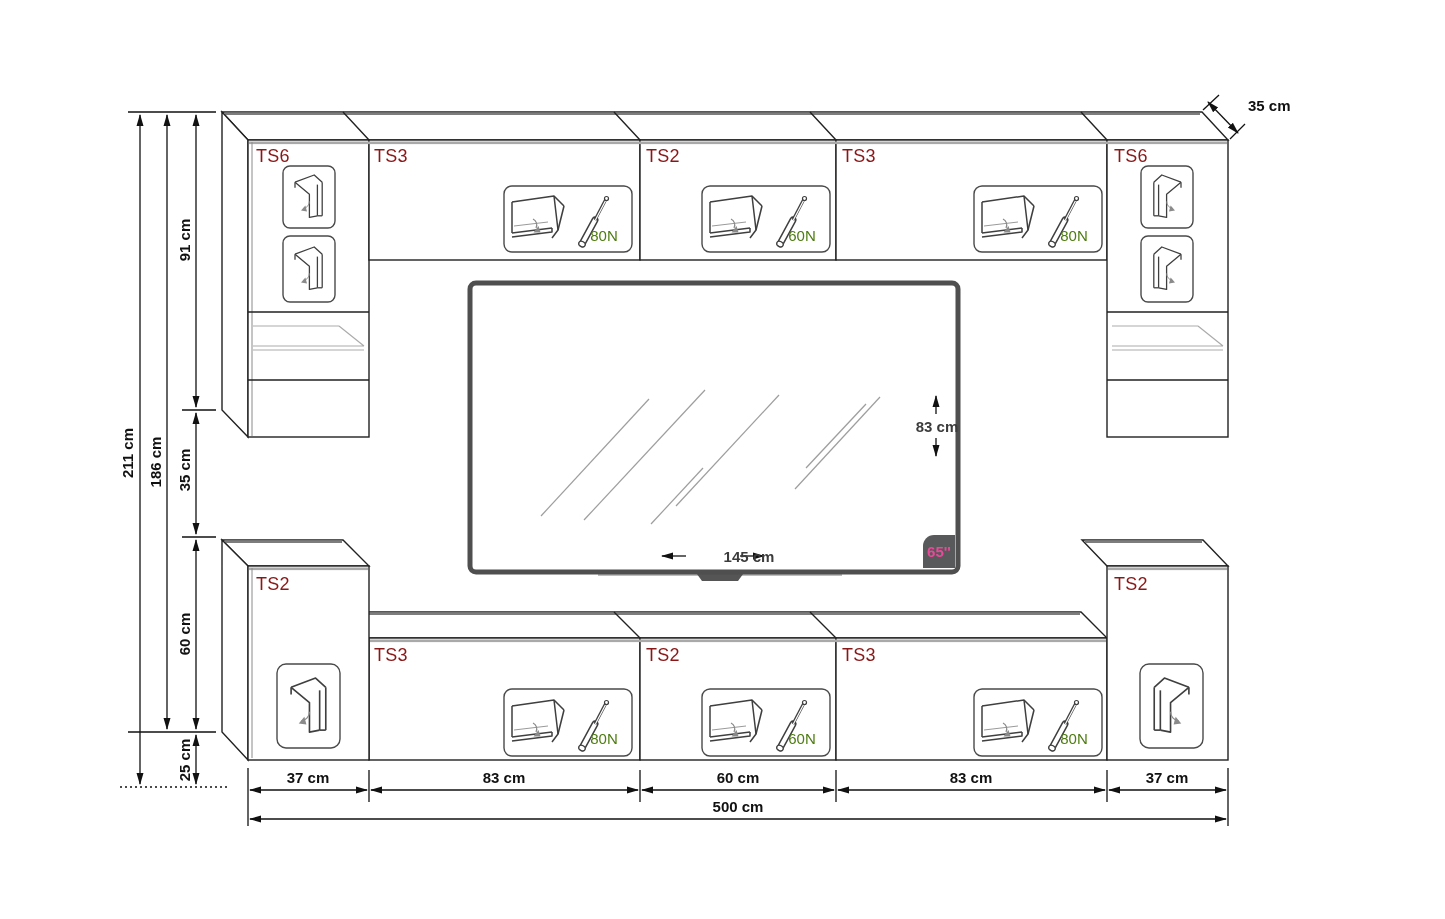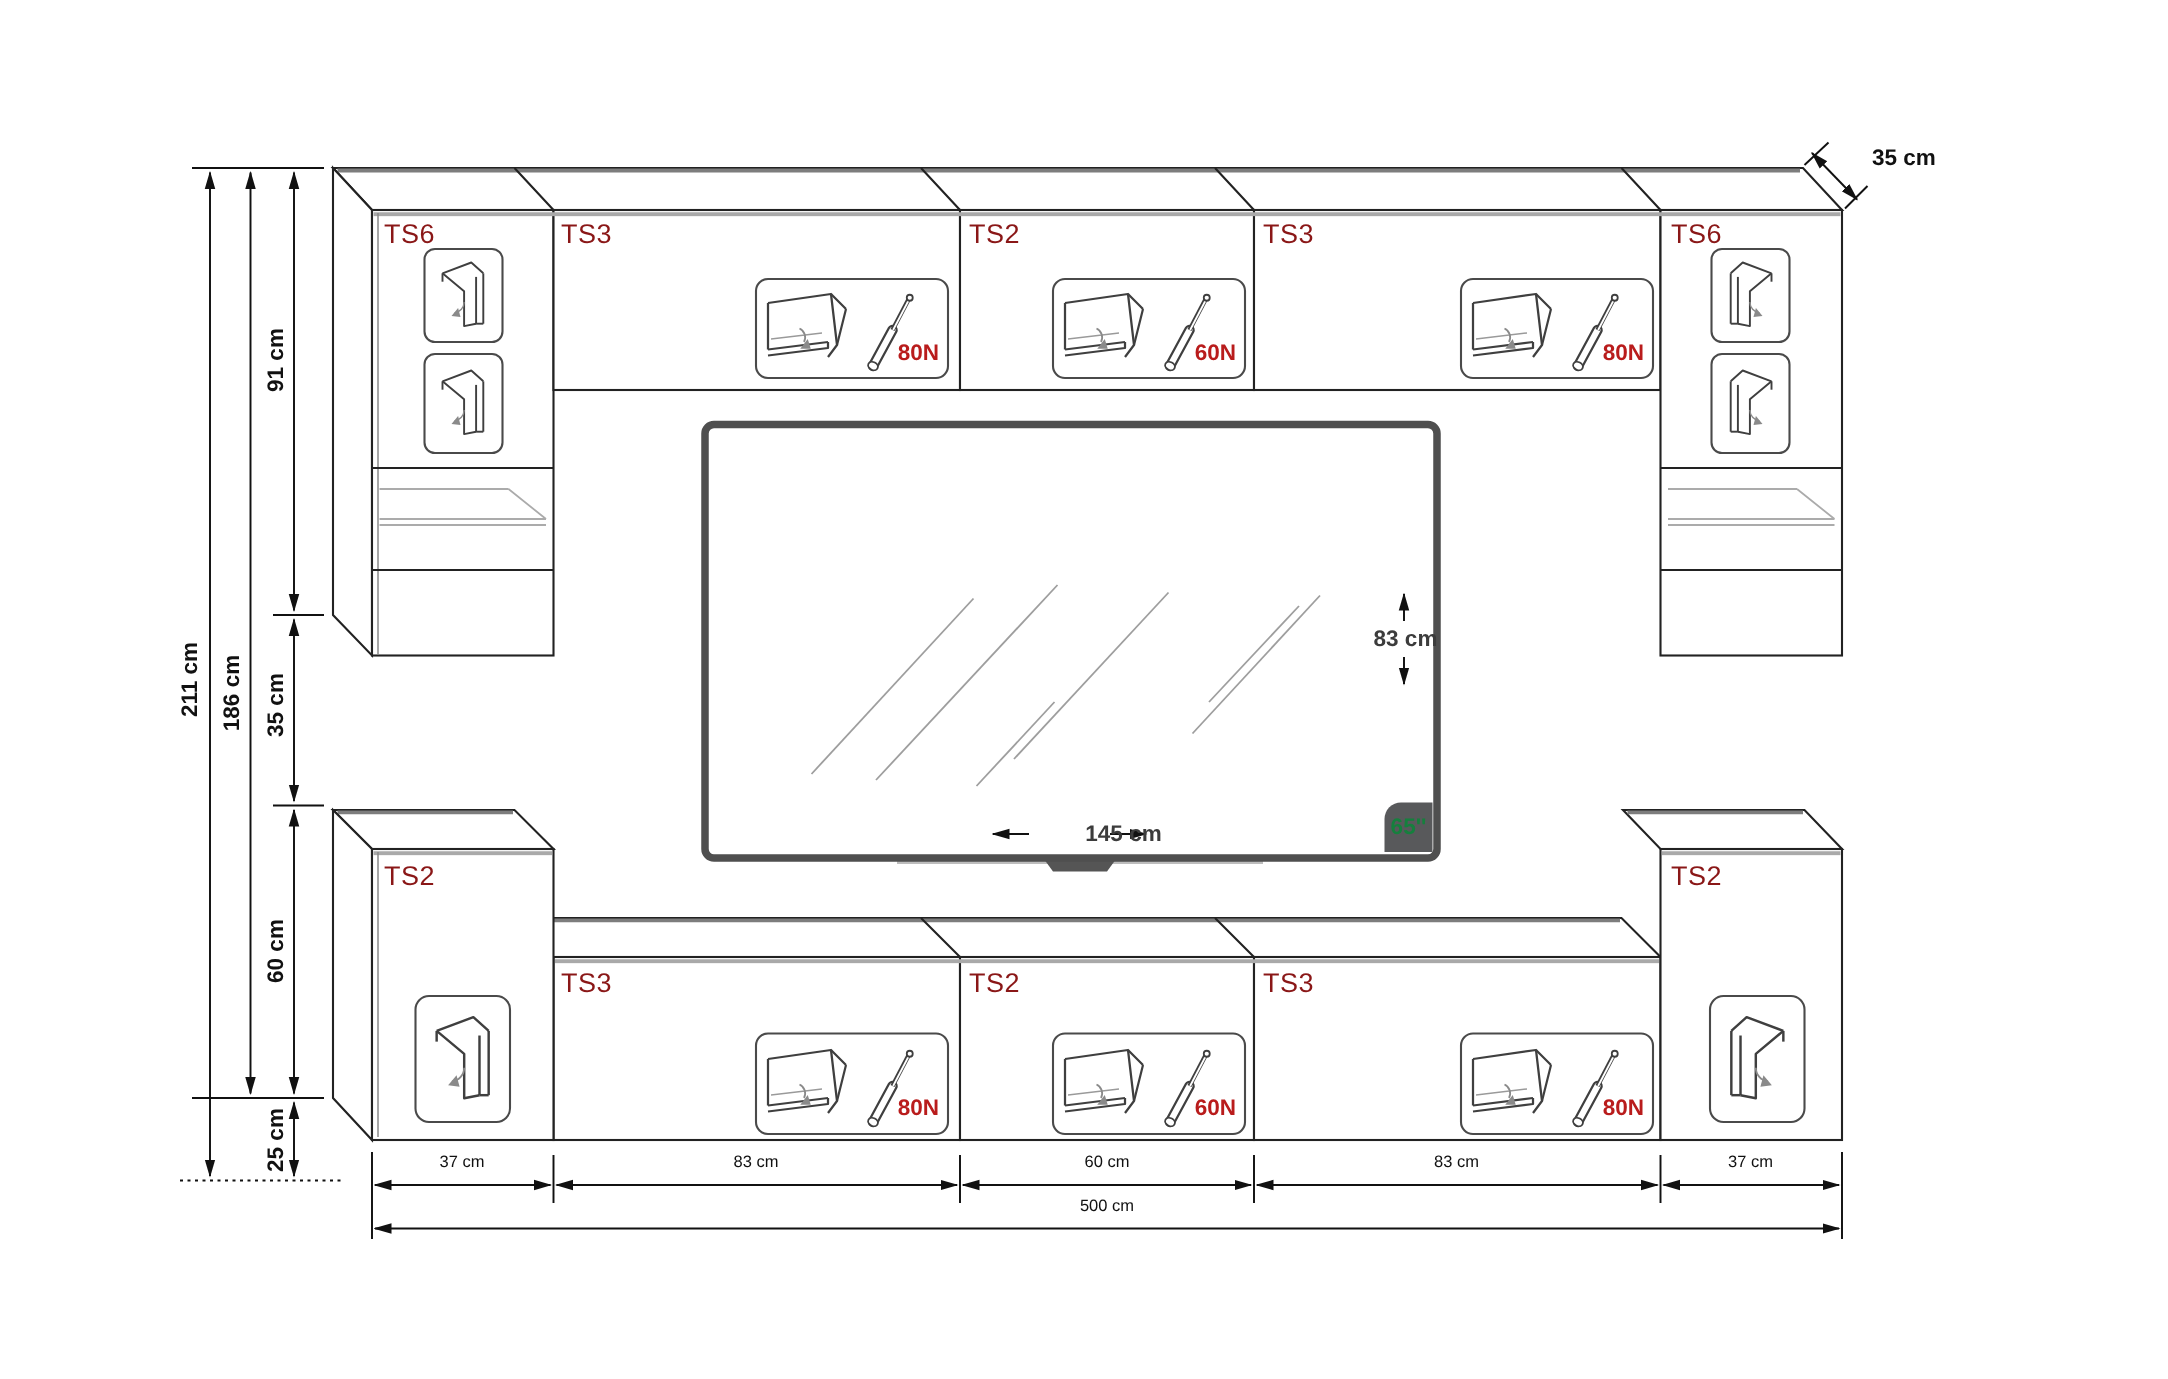--- a/index.html
+++ b/index.html
@@ -6,38 +6,38 @@
   .stage{
     position:relative;width:1445px;height:919px;background:#fff;
     font-family:"Liberation Sans",sans-serif;overflow:hidden;
   }
   svg.lines{position:absolute;left:0;top:0;}
   .ts{
     position:absolute;font-weight:normal;font-size:18px;color:#8a1717;
     letter-spacing:.3px;white-space:nowrap;
   }
   .dimh{
-    position:absolute;font-weight:normal;font-size:11px;color:#111;
+    position:absolute;font-weight:bold;font-size:15px;color:#111;
     transform:translate(-50%,0);white-space:nowrap;
   }
   .dimv{
     position:absolute;font-weight:bold;font-size:15px;color:#111;
     transform:translate(-50%,-50%) rotate(-90deg);white-space:nowrap;
   }
   .strutlbl{
-    position:absolute;font-weight:bold;font-size:15px;color:#b91c1c;
-    width:44px;text-align:right;white-space:nowrap;
+    position:absolute;font-weight:normal;font-size:15px;color:#4d7c0f;
+    width:44px;text-align:center;white-space:nowrap;
   }
   .tvdim{
     position:absolute;font-weight:bold;font-size:15px;color:#3c3c3c;
     transform:translate(-50%,-50%);white-space:nowrap;
   }
   .badge-text{
     position:absolute;left:921px;top:543px;width:36px;text-align:center;
-    font-weight:bold;font-size:15px;color:#15803d;white-space:nowrap;
+    font-weight:bold;font-size:15px;color:#ec4899;white-space:nowrap;
   }
   .depthlbl{
     position:absolute;left:1248px;top:97px;font-weight:bold;font-size:15px;
     color:#111;white-space:nowrap;
   }
 </style>
 </head>
 <body>
 
 <div class="stage">

